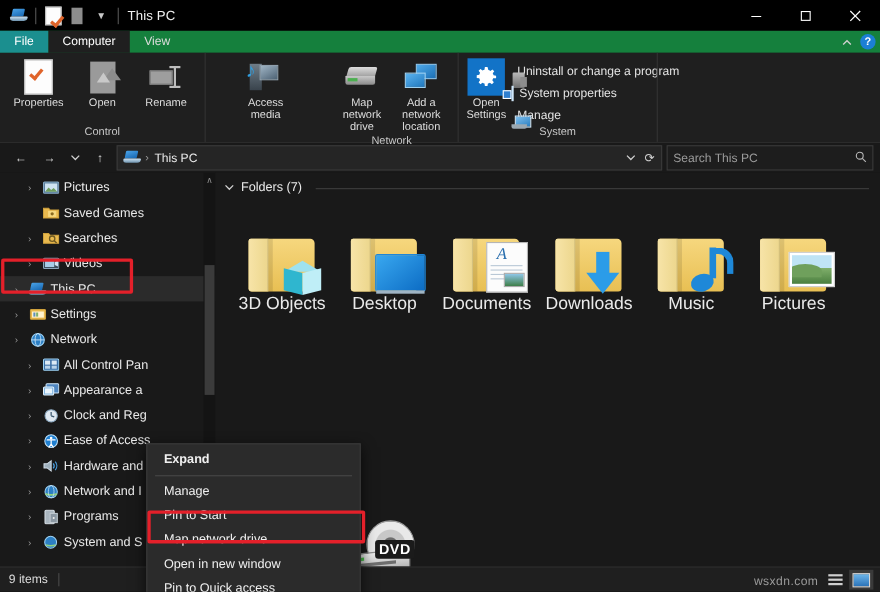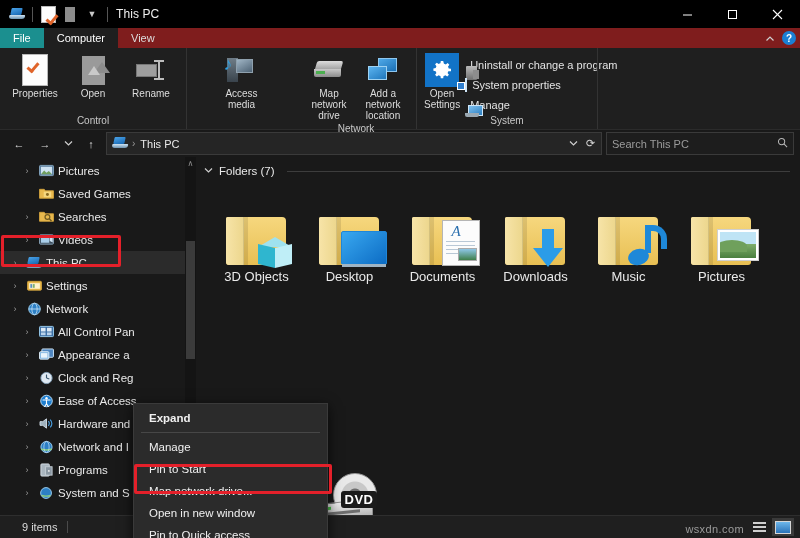--- a/index.html
+++ b/index.html
@@ -21,21 +21,21 @@
   .wbtns{position:absolute;right:0;top:0;height:28px;display:flex;}
   .wbtn{width:45px;height:28px;display:flex;align-items:center;justify-content:center;color:#fff;}
   .wbtn svg{display:block;}
 
   
   .pc-ico{position:relative;width:16px;height:14px;}
   .pc-ico .scr{position:absolute;left:2px;top:1px;width:11px;height:7px;background:linear-gradient(160deg,#4aa3e8,#1565b0);transform:skewX(-12deg);border-radius:1px;}
   .pc-ico .base{position:absolute;left:0;top:8px;width:16px;height:4px;background:linear-gradient(180deg,#cfe4f5,#6e93ae);border-radius:1px 1px 3px 3px;transform:skewX(-8deg);}
 
   
-  .tabrow{height:20px;background:#7f1d1d;display:flex;align-items:stretch;position:relative;}
+  .tabrow{height:20px;background:#15803d;display:flex;align-items:stretch;position:relative;}
   .tab{padding:0 13px;display:flex;align-items:center;font-size:11px;color:#ddd;height:20px;}
   .tab.file{background:#1b8f8f;color:#fff;}
   .tab.active{background:#1f1f1f;color:#fff;}
   .tabrow .helpbtns{position:absolute;right:4px;top:0;height:20px;display:flex;align-items:center;gap:8px;}
   .chev-up{width:9px;height:9px;}
   .helpbubble{width:14px;height:14px;border-radius:50%;background:#1b7fd4;color:#fff;font-size:10px;
     display:flex;align-items:center;justify-content:center;font-weight:bold;}
 
   
   .ribbon{height:81px;background:#1f1f1f;display:flex;position:relative;border-bottom:1px solid #2b2b2b;}
@@ -112,21 +112,21 @@
   .sb-thumb{position:absolute;left:1px;top:84px;width:9px;height:118px;background:#3b3b3b;}
 
   .content{flex:1;background:#191919;position:relative;overflow:hidden;}
   .grouphdr{display:flex;align-items:center;gap:6px;padding:8px 10px 0 8px;}
   .grouphdr .gchev{color:#b9b9b9;font-size:9px;}
   .grouphdr .gtitle{font-size:11.5px;color:#e9e9e9;white-space:nowrap;}
   .grouphdr .gline{flex:1;height:1px;background:#3d3d3d;margin-left:6px;}
   .tiles{display:flex;flex-wrap:wrap;padding:8px 0 0 14px;}
   .tile{width:93px;height:112px;display:flex;flex-direction:column;align-items:center;}
   .tile .tico{height:82px;display:flex;align-items:flex-end;justify-content:center;}
-  .tile .tname{font-size:13px;color:#eaeaea;text-align:left;line-height:13px;margin-top:3px;}
+  .tile .tname{font-size:16px;color:#eaeaea;text-align:left;line-height:13px;margin-top:3px;}
 
   
   .folder{position:relative;width:62px;height:52px;}
   .folder .back{position:absolute;left:0;top:2px;width:60px;height:48px;background:linear-gradient(180deg,#f6d77e,#e8bf53);border-radius:2px 4px 3px 3px;}
   .folder .flap{position:absolute;left:0;top:2px;width:18px;height:48px;background:linear-gradient(90deg,#f7e4a8,#ecd68c);border-radius:2px 0 0 3px;}
   .folder .shade{position:absolute;left:17px;top:2px;width:5px;height:48px;background:rgba(0,0,0,.10);}
   .folder .ov{position:absolute;right:-4px;bottom:-2px;}
 
   .cube{width:34px;height:32px;position:relative;}
   .cube .ctop{position:absolute;left:0;top:0;width:0;height:0;border-left:17px solid transparent;border-right:17px solid transparent;border-bottom:10px solid #9fe2ef;}
@@ -172,21 +172,21 @@
   .mi{height:22px;display:flex;align-items:center;padding-left:15px;font-size:11.5px;color:#f0f0f0;}
   .mi.bold{font-weight:bold;}
   .msep{height:1px;background:#474747;margin:3px 7px;}
 
   
   .redbox{position:absolute;border:3px solid #e4202a;border-radius:2px;z-index:60;pointer-events:none;}
 
   
   .statusbar{position:absolute;left:0;bottom:0;width:800px;height:22px;background:#1f1f1f;border-top:1px solid #2e2e2e;
              display:flex;align-items:center;}
-  .statusbar .sitems{font-size:11px;color:#dcdcdc;padding-left:22px;}
+  .statusbar .sitems{font-size:11px;color:#dcdcdc;padding-left:8px;}
   .statusbar .sep2{width:1px;height:12px;background:#4a4a4a;margin-left:10px;}
   .viewbtns{margin-left:auto;display:flex;align-items:center;gap:2px;padding-right:6px;}
   .vbtn{width:22px;height:18px;display:flex;align-items:center;justify-content:center;}
   .vbtn.active{background:#3a3a3a;}
   .vb-details{width:13px;height:11px;position:relative;}
   .vb-details i{position:absolute;left:0;width:13px;height:2px;background:#cfcfcf;}
   .vb-details i:nth-child(1){top:0;} .vb-details i:nth-child(2){top:4px;} .vb-details i:nth-child(3){top:8px;}
   .vb-tiles{width:14px;height:11px;background:linear-gradient(180deg,#6db6ea,#2a72b8);border:1px solid #d6d6d6;}
   .watermark{position:absolute;right:56px;bottom:3px;font-size:11px;color:#9b9b9b;letter-spacing:.4px;z-index:5;}
 </style>

